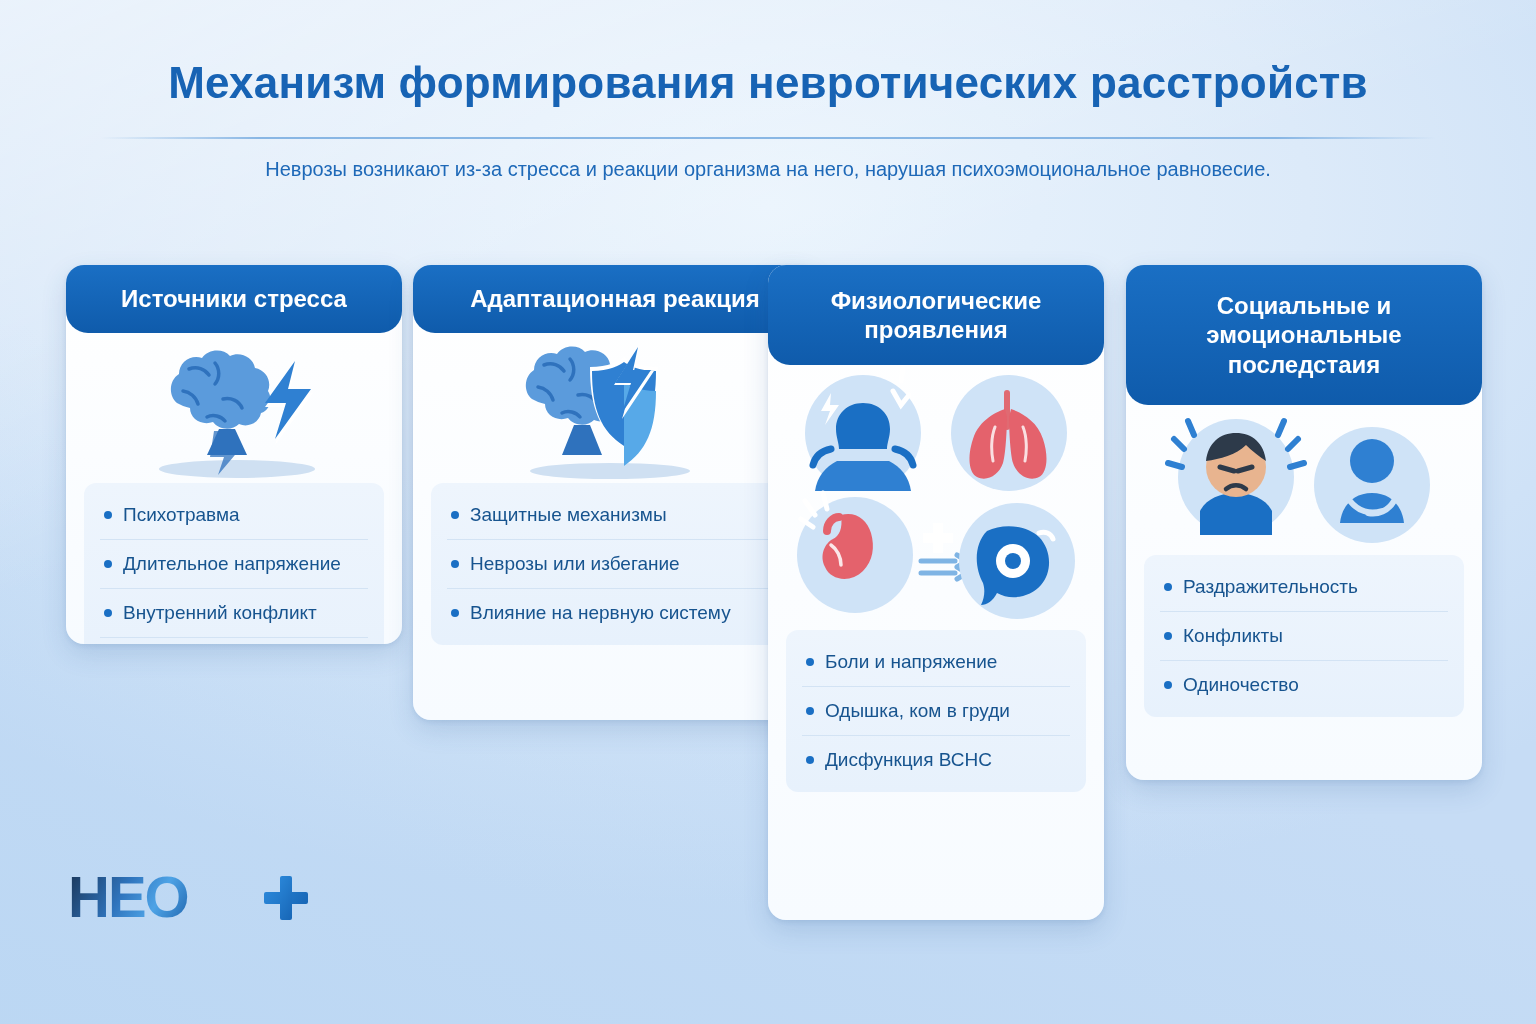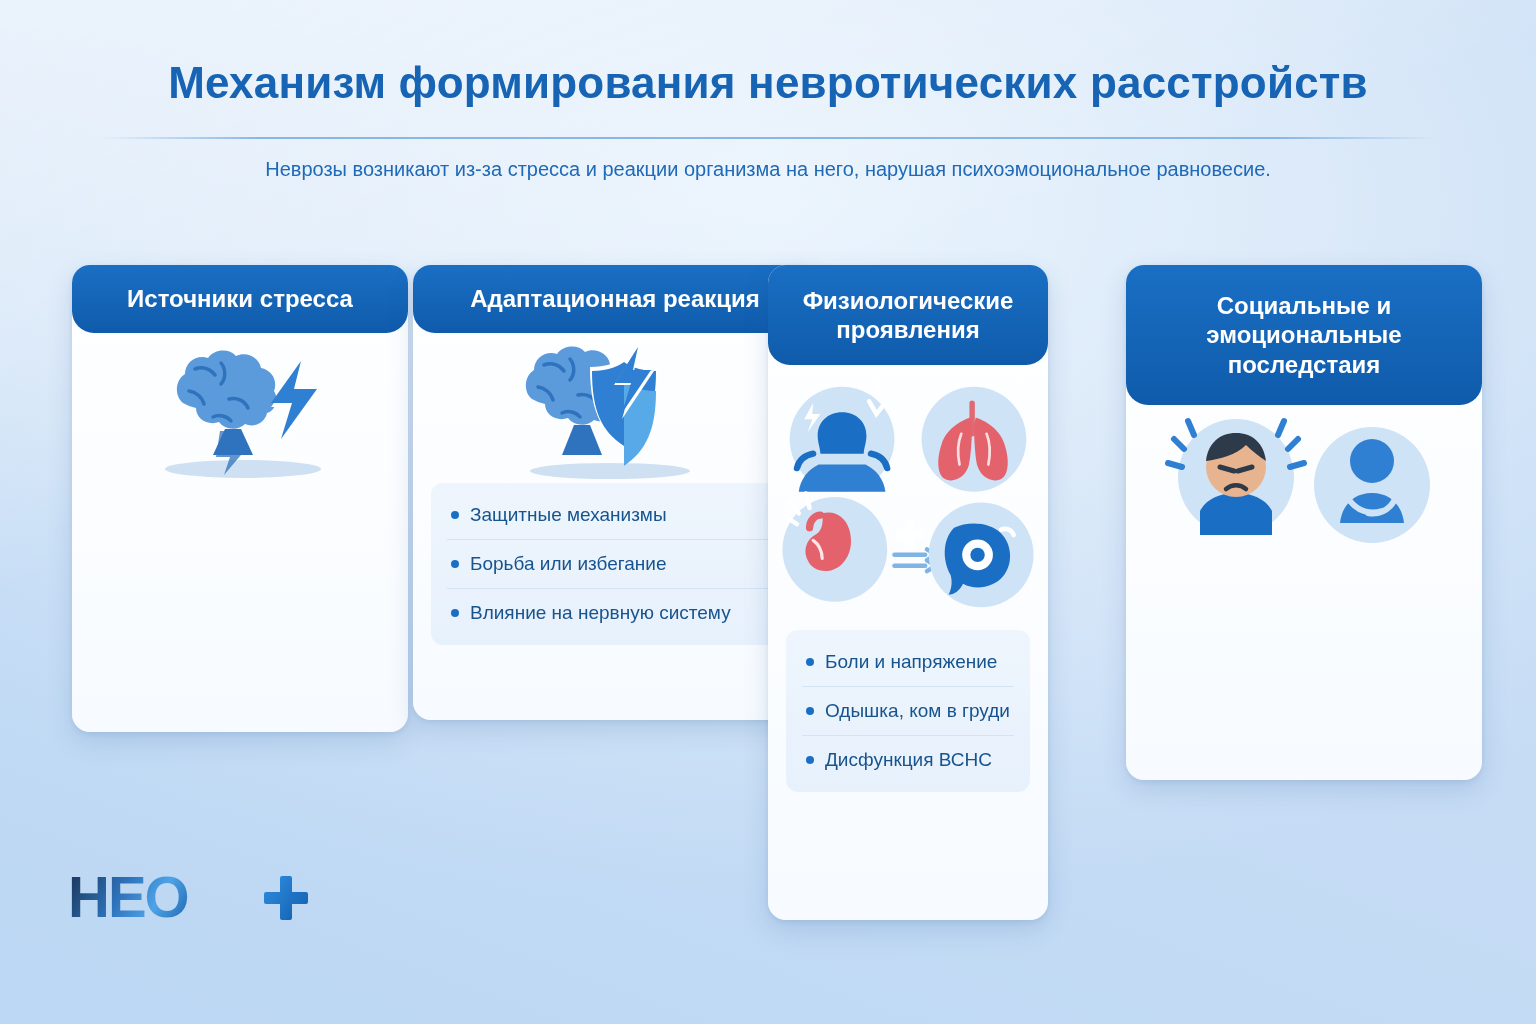--- a/index.html
+++ b/index.html
@@ -113,25 +113,25 @@
   .list-item:last-child { border-bottom: none; }
   .dot {
     width: 8px;
     height: 8px;
     border-radius: 50%;
     background: #1a6fc4;
     flex: 0 0 auto;
   }
 
   
-  #card-1 { left: 72px;   top: 265px; width: 336px; height: 467px; }
+  #card-1 { left: 66px;   top: 265px; width: 336px; height: 379px; }
   #card-1 .card-head { height: 68px; }
   #card-2 { left: 413px;  top: 265px; width: 404px; height: 455px; }
   #card-2 .card-head { height: 68px; }
-  #card-3 { left: 768px;  top: 265px; width: 280px; height: 655px; }
+  #card-3 { left: 768px;  top: 265px; width: 336px; height: 655px; }
   #card-3 .card-head { height: 100px; }
   #card-4 { left: 1126px; top: 265px; width: 356px; height: 515px; }
   #card-4 .card-head { height: 140px; padding-left: 12px; }
 
   
   .logo {
     position: absolute;
     left: 68px;
     top: 862px;
     width: 260px;
@@ -182,20 +182,38 @@
       <div class="art" style="height:150px;">
         <svg width="230" height="150" viewBox="0 0 230 150" aria-hidden="true">
           <ellipse cx="118" cy="136" rx="78" ry="9" fill="#cfe0f2"></ellipse>
           <path d="M58 70c-8-6-9-22 2-29 0-12 12-20 23-16 6-9 21-10 28-2 10-5 23 1 25 12 11 2 17 13 13 23 5 8 2 19-7 22-2 10-13 15-22 11-7 7-20 6-26-2-11 4-23-3-23-14-5-1-9-3-13-5z" fill="#5b9bdc"></path>
           <path d="M70 36c8-3 16 0 20 6M64 58c7 1 13 6 15 13M96 30c5 6 5 15 0 21M104 66c8-2 16 2 19 9M88 84c6-3 14-1 18 4" stroke="#2f72bd" stroke-width="3.5" fill="none" stroke-linecap="round"></path>
           <path d="M95 98l-4 26h14l-6 18 22-26h-13l6-18z" fill="#2f72bd" opacity="0.75"></path>
           <path d="M100 96h16l12 26h-40z" fill="#2f72bd"></path>
           <path d="M178 30l-32 44h22l-12 38 38-52h-24z" fill="#ffffff" stroke="#2f72bd" stroke-width="0"></path>
           <path d="M176 28l-30 42h21l-11 36 36-50h-23z" fill="#2f80d2"></path>
         </svg>
+      </div>
+      <div class="list">
+        <div class="list-item">
+          <span class="dot"></span>
+          <span>Психотравма</span>
+        </div>
+        <div class="list-item">
+          <span class="dot"></span>
+          <span>Длительное напряжение</span>
+        </div>
+        <div class="list-item">
+          <span class="dot"></span>
+          <span>Внутренний конфликт</span>
+        </div>
+        <div class="list-item">
+          <span class="dot"></span>
+          <span>Хронический стресс</span>
+        </div>
       </div>
     </div>
   </div>
 
   <div class="card" id="card-2">
     <div class="card-head">Адаптационная реакция</div>
     <div class="card-body">
       <div class="art" style="height:150px;">
         <svg width="250" height="150" viewBox="0 0 250 150" aria-hidden="true">
           <ellipse cx="120" cy="138" rx="80" ry="8" fill="#cfe0f2"></ellipse>
@@ -209,21 +227,21 @@
           <path d="M148 14l-23 36h16l-9 30 29-43h-18z" fill="#2f80d2"></path>
         </svg>
       </div>
       <div class="list">
         <div class="list-item">
           <span class="dot"></span>
           <span>Защитные механизмы</span>
         </div>
         <div class="list-item">
           <span class="dot"></span>
-          <span>Борьба или избегание</span>
+          <span>Неврозы или избегание</span>
         </div>
         <div class="list-item">
           <span class="dot"></span>
           <span>Влияние на нервную систему</span>
         </div>
       </div>
     </div>
   </div>
 
   <div class="card" id="card-3">
@@ -293,20 +311,34 @@
           <path d="M72 84c6-5 14-5 20 0" stroke="#2d3a4a" stroke-width="4.5" fill="none" stroke-linecap="round"></path>
           <path d="M30 44l-10-10M28 62l-14-4M40 30l-6-14" stroke="#2f80d2" stroke-width="6" stroke-linecap="round"></path>
           <path d="M134 44l10-10M136 62l14-4M124 30l6-14" stroke="#2f80d2" stroke-width="6" stroke-linecap="round"></path>
 
           <circle cx="218" cy="80" r="58" fill="#cfe3f7"></circle>
           <circle cx="218" cy="56" r="22" fill="#2f80d2"></circle>
           <path d="M186 118c2-18 14-30 32-30s30 12 32 30z" fill="#2f80d2"></path>
           <path d="M196 96c8 10 20 14 32 10M240 96c-6 10-16 14-26 12" stroke="#cfe3f7" stroke-width="6" fill="none" stroke-linecap="round"></path>
         </svg>
       </div>
+      <div class="list">
+        <div class="list-item">
+          <span class="dot"></span>
+          <span>Раздражительность</span>
+        </div>
+        <div class="list-item">
+          <span class="dot"></span>
+          <span>Конфликты</span>
+        </div>
+        <div class="list-item">
+          <span class="dot"></span>
+          <span>Одиночество</span>
+        </div>
+      </div>
     </div>
   </div>
 
   <div class="logo">
     <span class="logo-text">HEO</span>
     <span class="logo-plus"></span>
   </div>
 
 </div>
 

